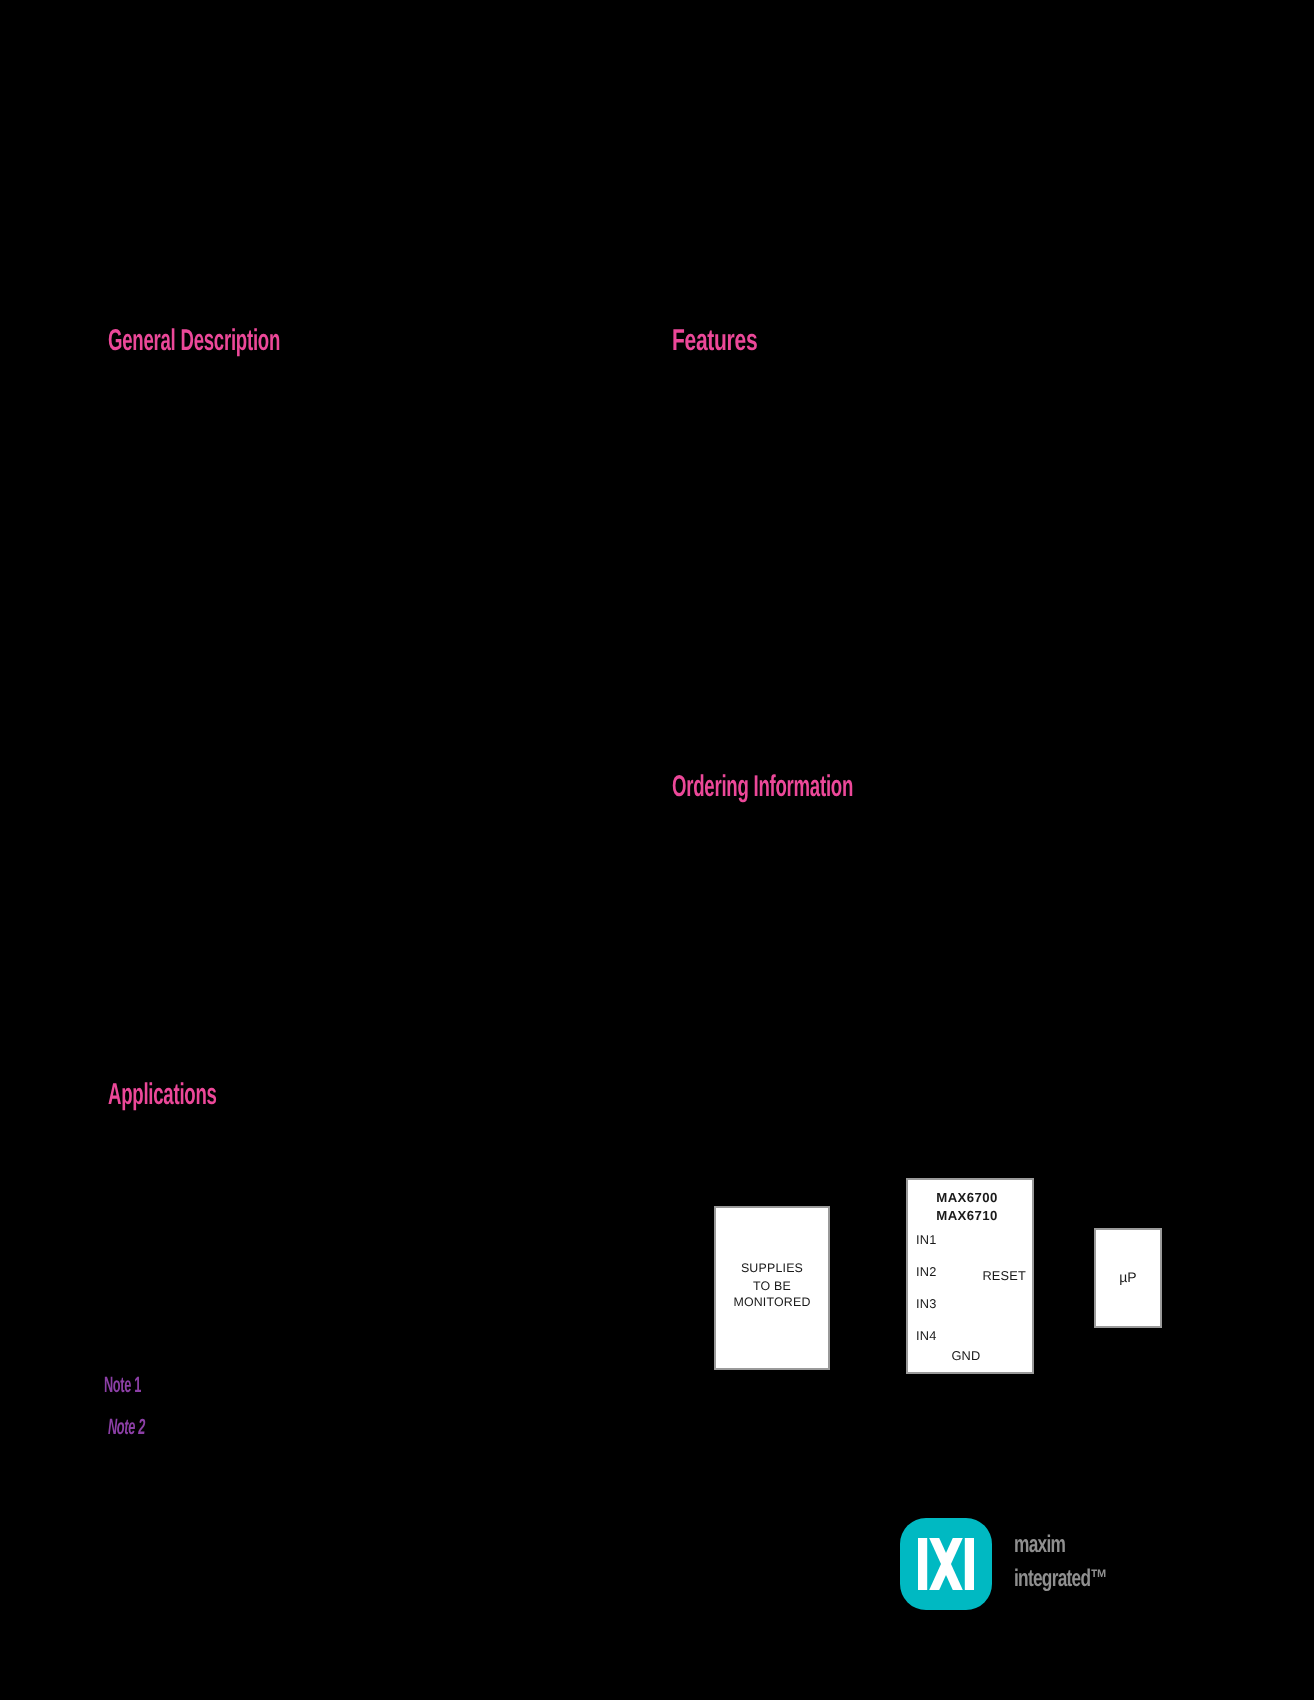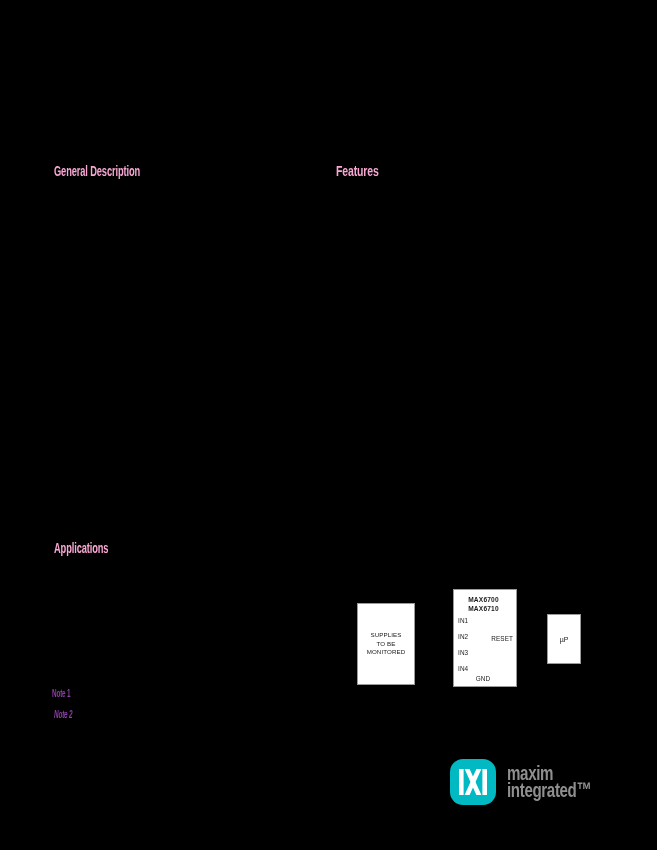--- a/index.html
+++ b/index.html
@@ -20,21 +20,21 @@
 
   .page {
     position: absolute;
     inset: 0;
     background: #000000;
   }
 
   
   .heading {
     position: absolute;
-    color: #f9a8d4;
+    color: #ec4899;
     font-family: "Liberation Sans", sans-serif;
     font-weight: bold;
     font-size: 15px;
     letter-spacing: -0.2px;
     white-space: nowrap;
     transform-origin: left center;
   }
 
   
   .squish { display: inline-block; transform: scaleX(0.62); transform-origin: left center; }
@@ -196,37 +196,38 @@
     border-radius: 13px;
   }
   #logo-mark svg { position: absolute; left: 9px; top: 10px; }
   #logo-wordmark {
     position: absolute;
     left: 57px;
     top: 7px;
     color: #8f8f8f;
     font-family: "Liberation Sans", sans-serif;
     font-weight: bold;
-    font-size: 21px;
+    font-size: 12px;
     line-height: 17px;
     letter-spacing: -0.5px;
     white-space: nowrap;
   }
   #logo-wordmark .wl { display:block; }
   #logo-wordmark .sq { display:inline-block; transform: scaleX(0.72); transform-origin:left center; }
 </style>
 </head>
 <body>
 
 <div class="page">
 
   <div class="heading" id="h-general-description"><span class="squish">General Description</span></div>
 
   <div class="heading" id="h-features"><span class="squish-b">Features</span></div>
 
+  <div class="heading" id="h-ordering-info"><span class="squish">Ordering Information</span></div>
 
   <div class="heading" id="h-applications"><span class="squish">Applications</span></div>
 
 
   <div class="bodycopy" id="body-general-description"></div>
   <div class="bodycopy" id="body-features"></div>
   <div class="bodycopy" id="body-ordering-info"></div>
   <div class="bodycopy" id="body-applications"></div>
 
   <div class="purple-line" id="note-line-1"><span class="squish2">Note 1</span></div>

